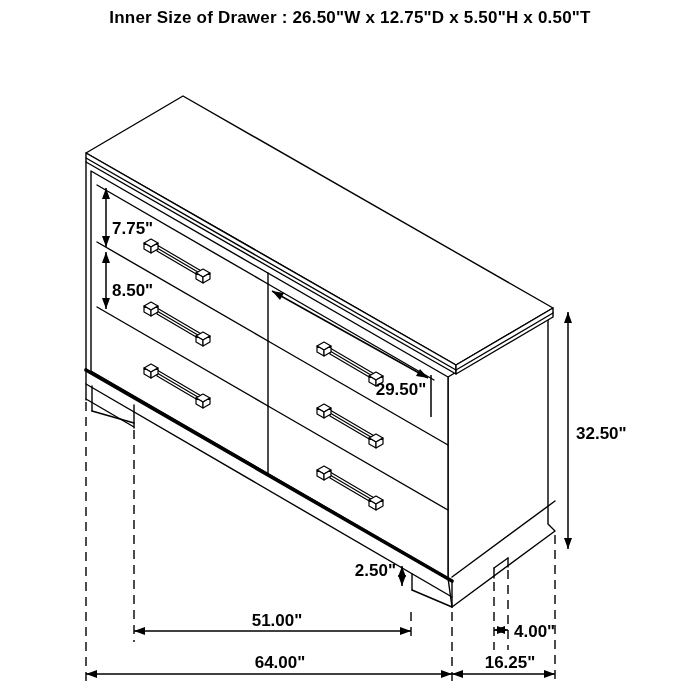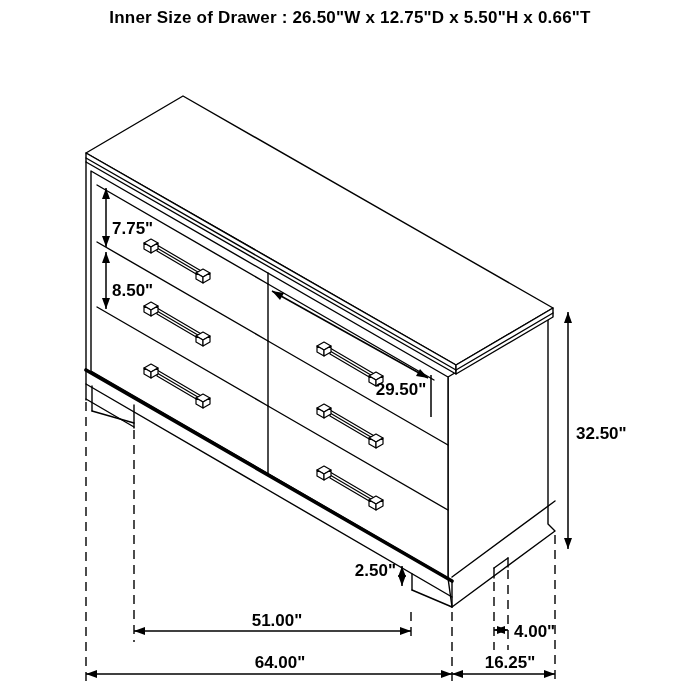--- a/index.html
+++ b/index.html
@@ -14,21 +14,21 @@
   .dash{stroke:#000;stroke-width:1.4;fill:none;stroke-dasharray:9 6;}
   .dim{stroke:#000;stroke-width:1.5;fill:none;}
   .ah{fill:#000;stroke:none;}
   .dimtext{font-family:"Liberation Sans", sans-serif;font-size:17px;font-weight:bold;fill:#000;}
   .hshape{stroke:#000;stroke-width:1.2;fill:#fff;stroke-linejoin:round;}
 </style>
 </head>
 <body>
 
 <div class="page">
-  <div class="title">Inner Size of Drawer : 26.50"W x 12.75"D x 5.50"H x 0.66"T</div>
+  <div class="title">Inner Size of Drawer : 26.50"W x 12.75"D x 5.50"H x 0.50"T</div>
 
   <svg width="700" height="700" viewBox="0 0 700 700">
     <defs>
       <path id="ah-up" d="M0,0 L-4,11 L4,11 Z"></path>
       <path id="ah-down" d="M0,0 L-4,-11 L4,-11 Z"></path>
       <path id="ah-left" d="M0,0 L11,-4 L11,4 Z"></path>
       <path id="ah-right" d="M0,0 L-11,-4 L-11,4 Z"></path>
       <g id="handle">
         <path class="hshape" d="M13,5 L59,32 L59,38 L13,11 Z"></path>
         <path class="hshape" d="M13,8 L59,35" fill="none"></path>

